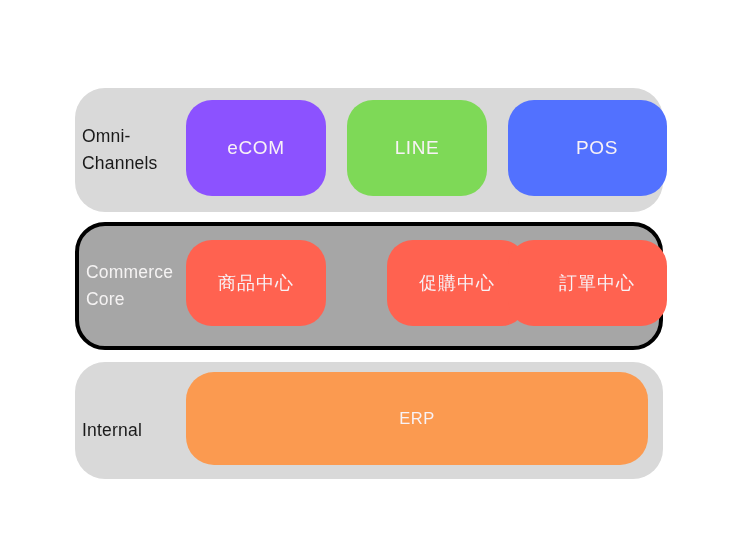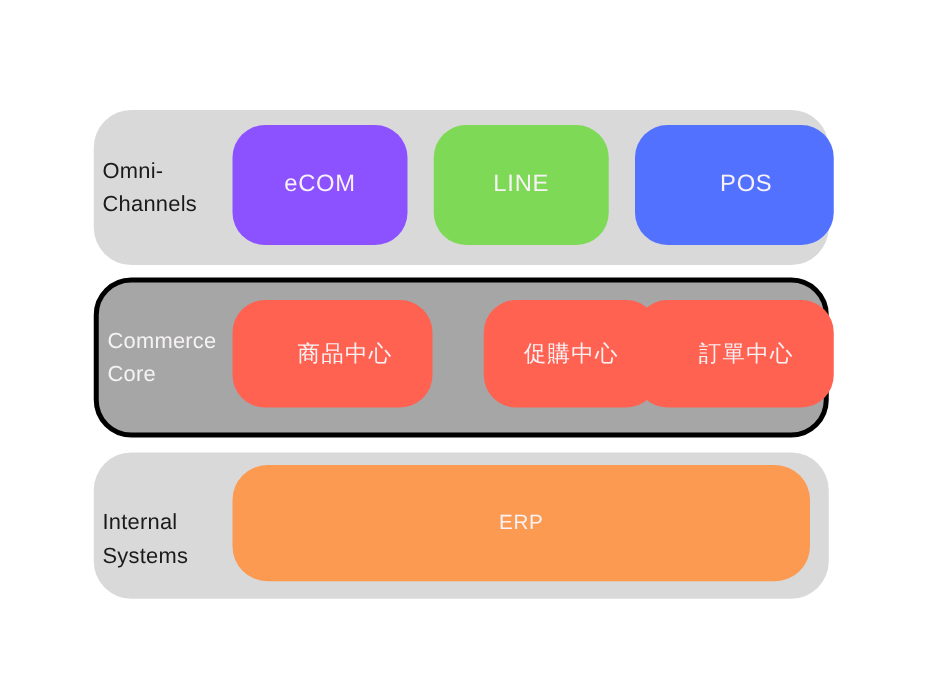--- a/index.html
+++ b/index.html
@@ -45,21 +45,21 @@
     justify-content: center;
     border-radius: 26px;
     color: #f8f2f6;
   }
   .band-omni .node    { top: 12px; height: 96px; width: 140px; font-size: 19px; letter-spacing: 0.6px; justify-content: center; }
   .band-core .node    { top: 14px; height: 86px; width: 140px; font-size: 18px; letter-spacing: 1px; }
   .band-internal .node{ top: 10px; height: 93px; border-radius: 28px; font-size: 16.5px; letter-spacing: 0.6px; }
   .n1 { left: 111px; }
   .n2 { left: 272px; }
   .n3 { left: 433px; padding-left: 19px; }
-  .band-core .n1 { left: 107px; padding-left: 20px; }
+  .band-core .n1 { left: 107px; }
   .band-core .n2 { left: 268px; margin-left: 40px; }
   .band-core .n3 { left: 429px; text-align: center; }
   .node-erp { left: 111px; width: 462px; }
 </style>
 </head>
 <body>
 
 <div class="canvas">
 
   <section class="band band-omni" style="background-color: rgb(217, 217, 217);">
@@ -90,20 +90,19 @@
       <span>促購中心</span>
     </div>
     <div class="node n3" style="background-color: rgb(255, 98, 80);">
       <span>訂單中心</span>
     </div>
   </section>
 
   <section class="band band-internal" style="background-color: rgb(217, 217, 217);">
     <div class="band-label" style="color: rgb(26, 26, 26); margin-top: 20px;">
       <div>Internal</div>
-      <div>Systems</div>
     </div>
     <div class="node node-erp" style="background-color: rgb(251, 154, 80); align-items: center;">
       <span>ERP</span>
     </div>
   </section>
 
 </div>
 
 </body></html>

